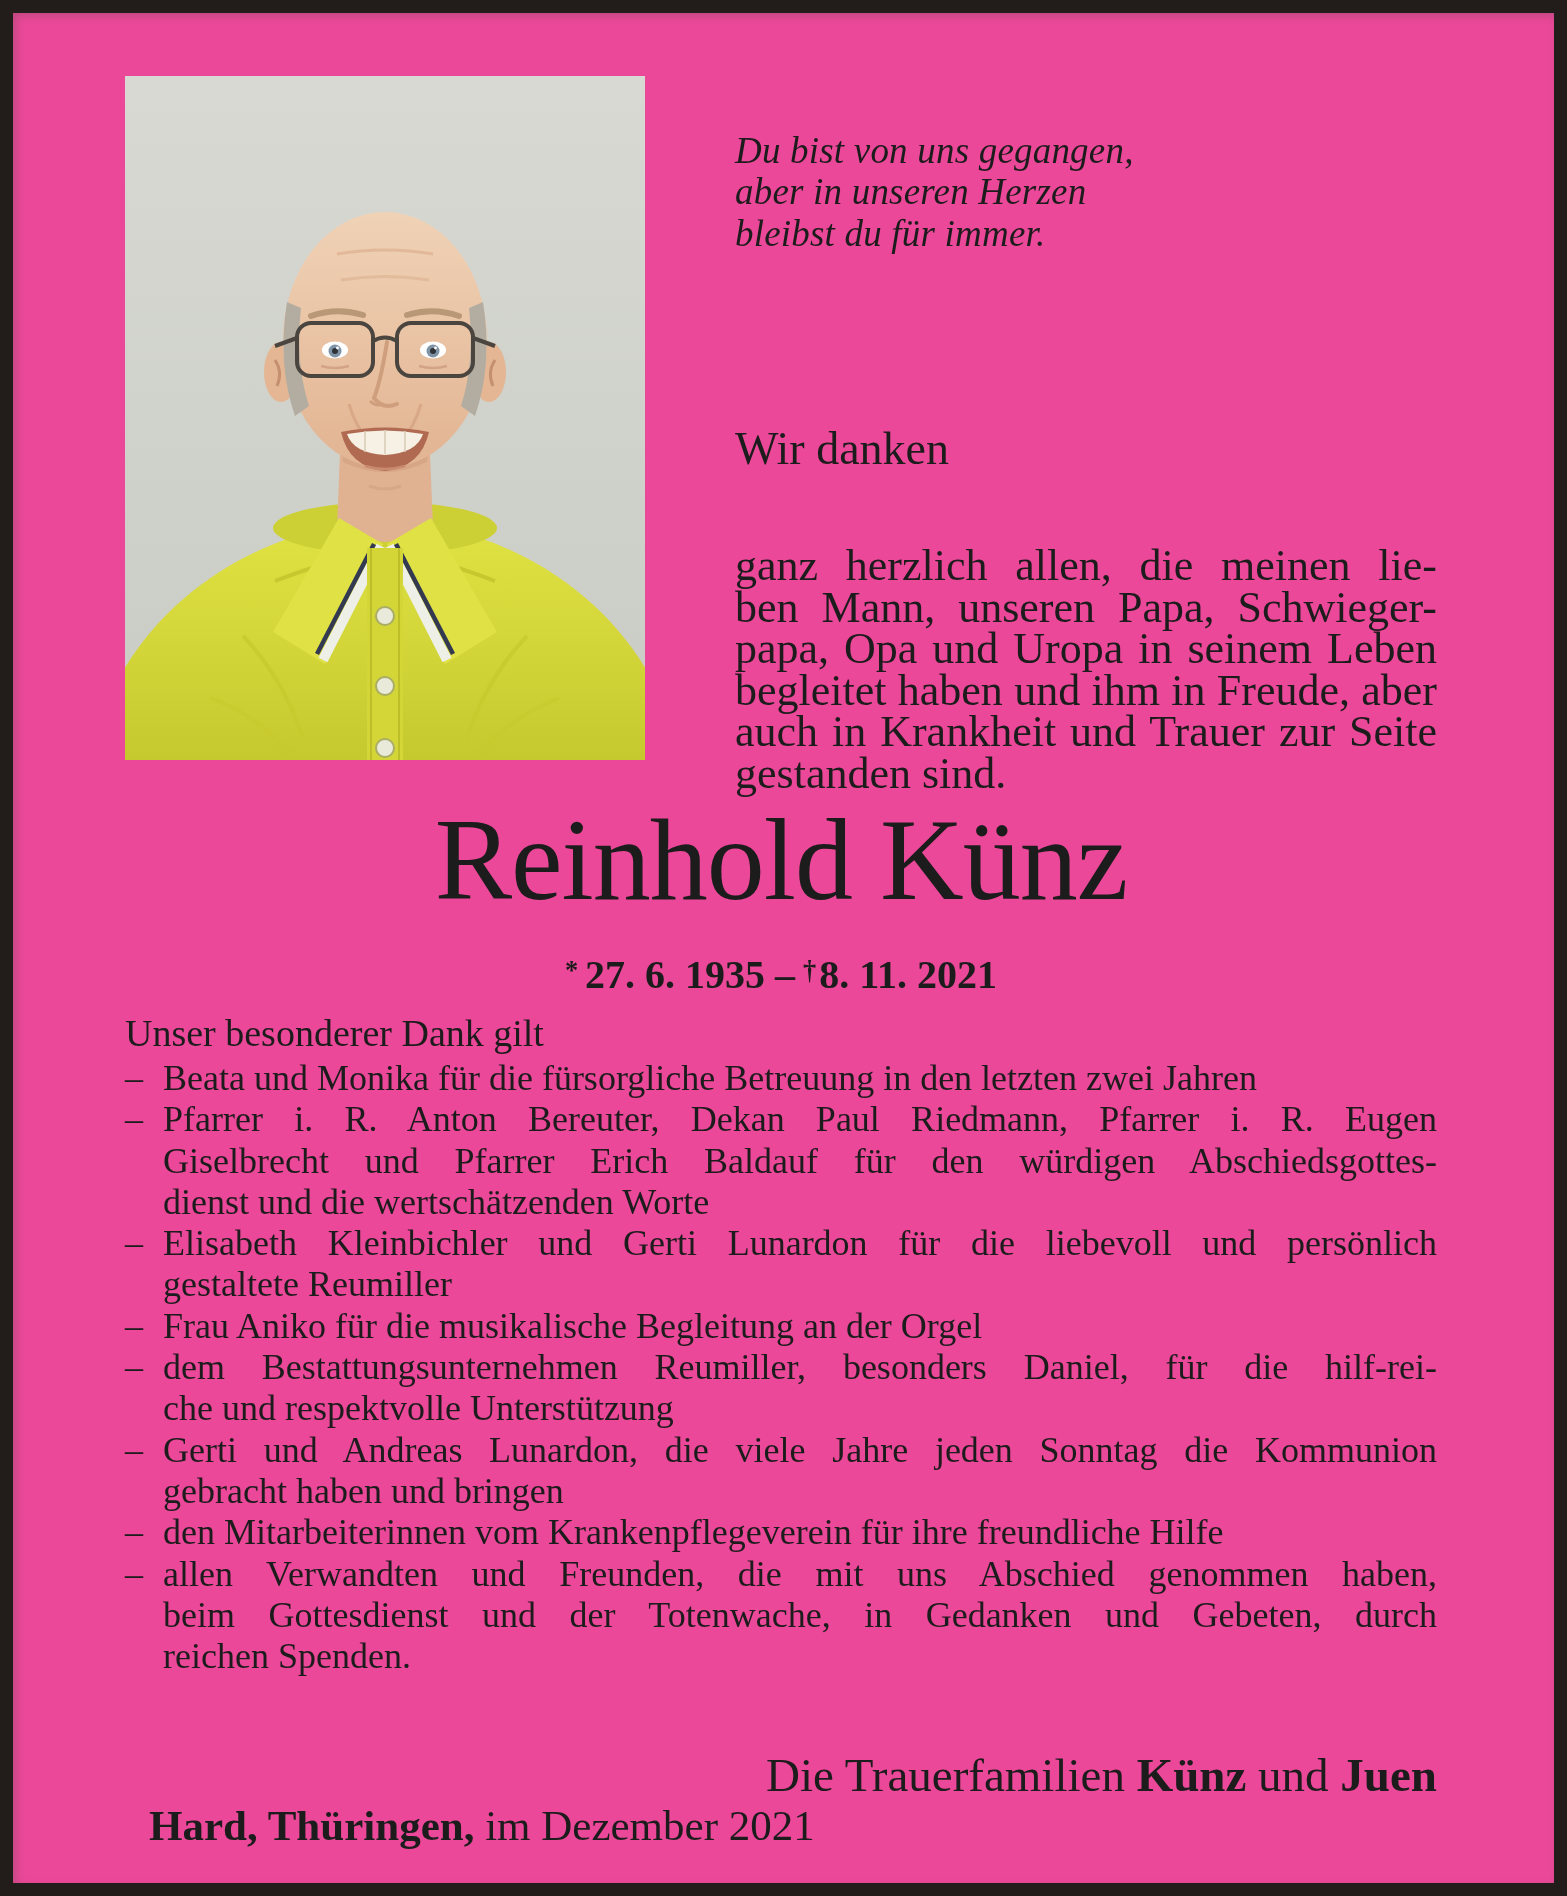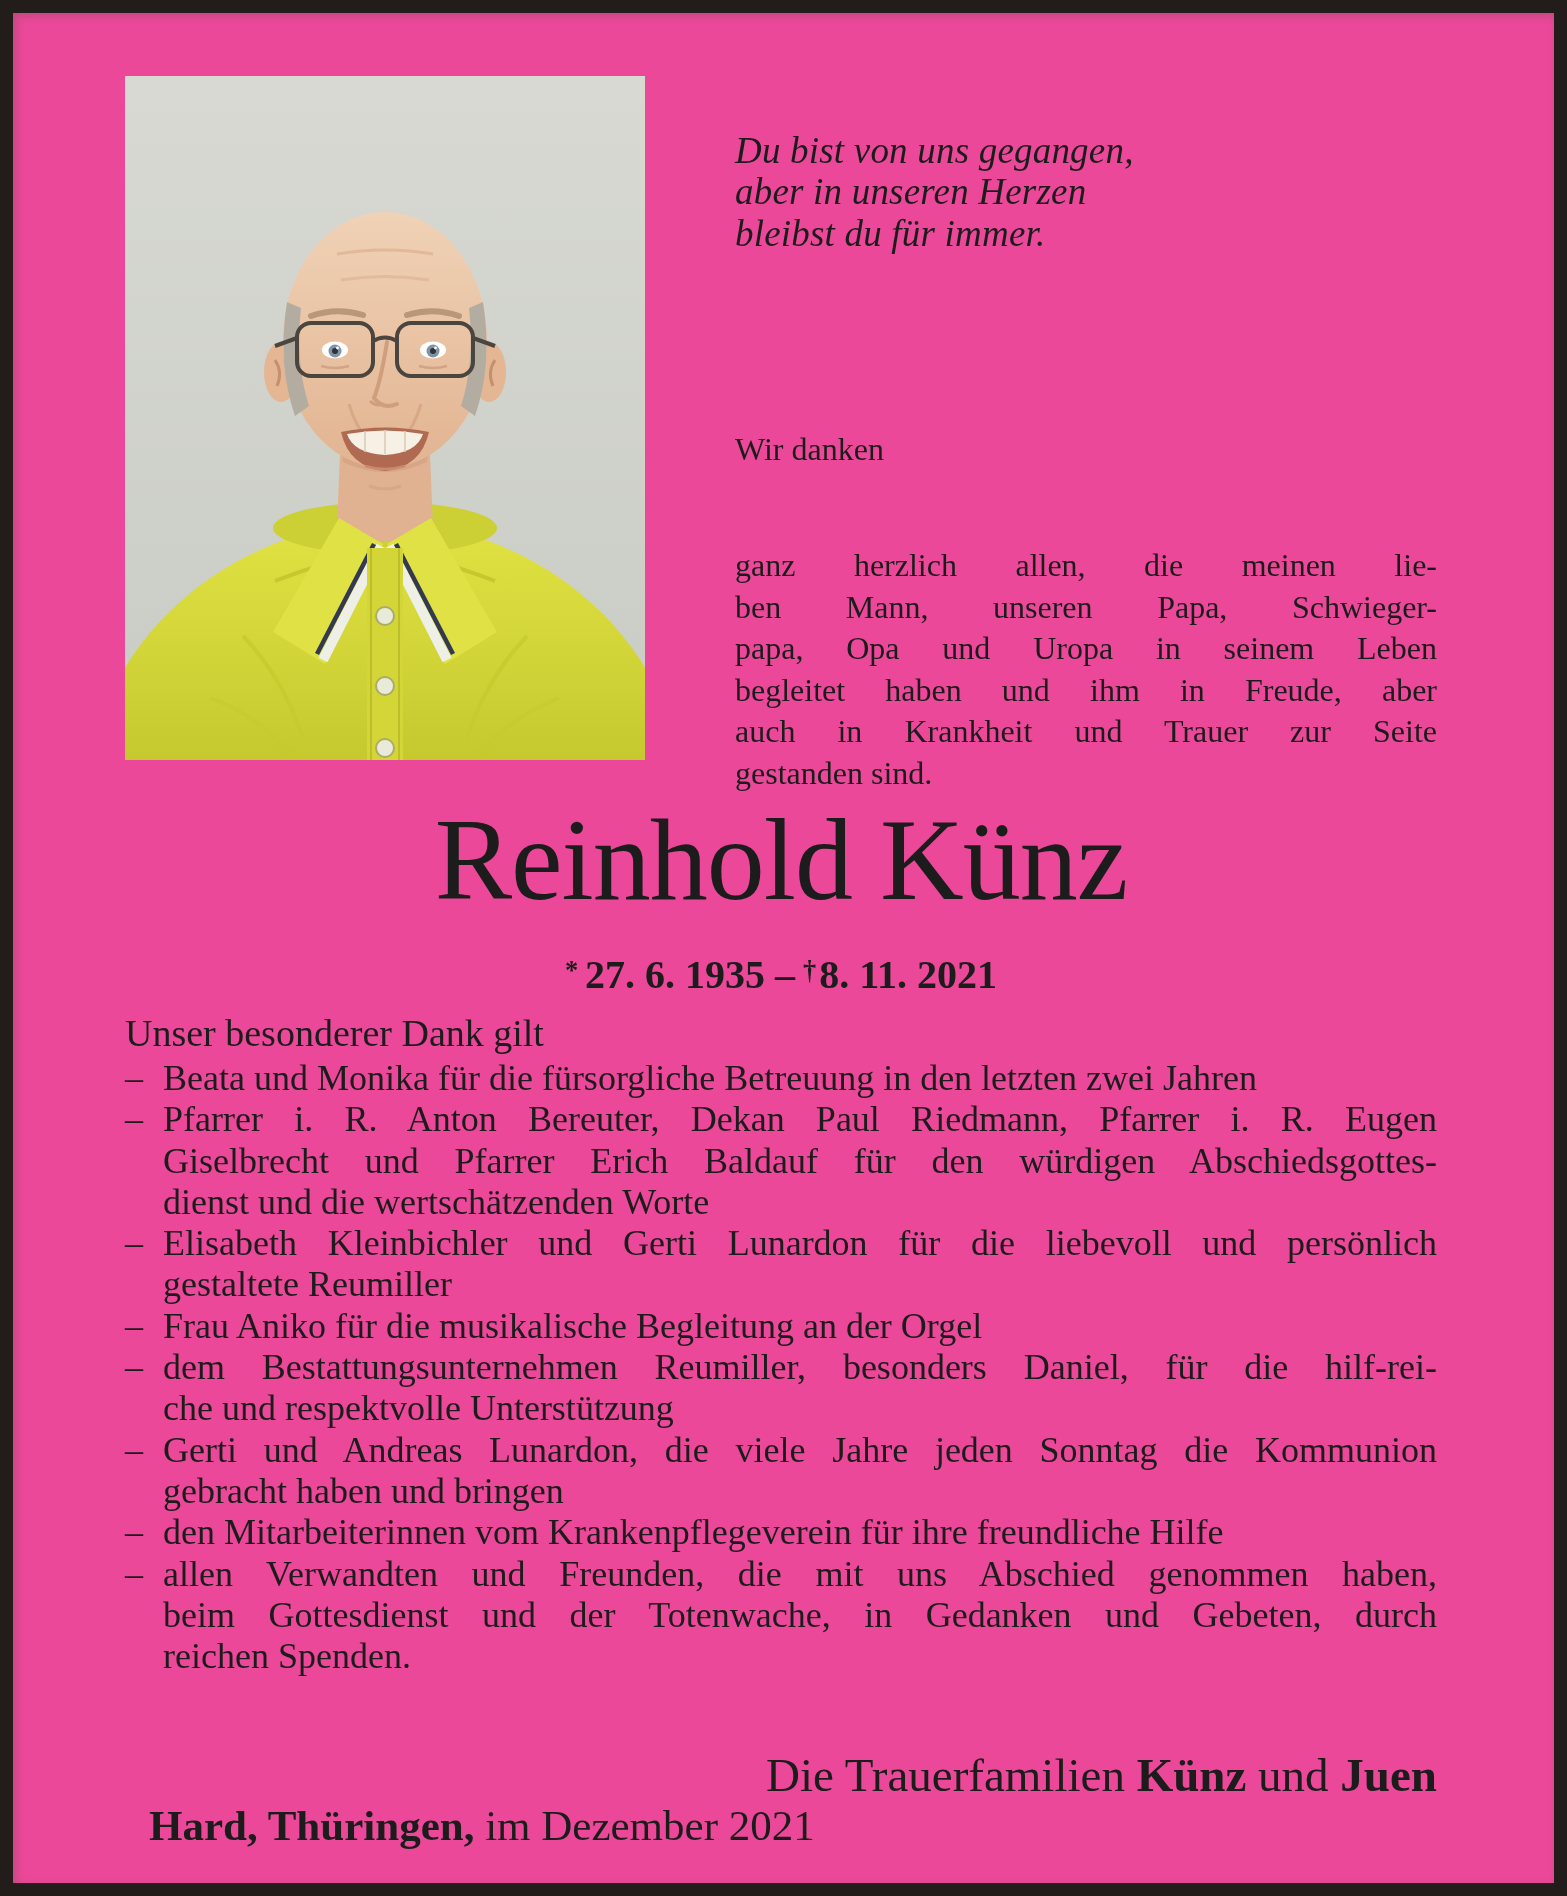--- a/index.html
+++ b/index.html
@@ -30,25 +30,25 @@
   }
   .photo svg { display:block; width:100%; height:100%; }
   
   .quote {
     position:absolute; left:735px; top:130px; width:702px;
     font-style:italic; font-size:37px; line-height:41.3px;
     letter-spacing:.2px;
   }
   .wir-danken {
     position:absolute; left:735px; top:424px;
-    font-size:32px; line-height:50px;
+    font-size:46px; line-height:50px;
   }
   .para {
     position:absolute; left:735px; top:545px; width:702px;
-    font-size:32px; line-height:41.5px;
+    font-size:44px; line-height:41.5px;
   }
   
   .jline { text-align:justify; text-align-last:justify; }
   .jlines > .jline:last-child { text-align-last:left; }
   
   .name {
     position:absolute; left:125px; top:800px; width:1312px;
     text-align:center; font-size:116px; line-height:120px;
     letter-spacing:-1px; white-space:nowrap;
   }

